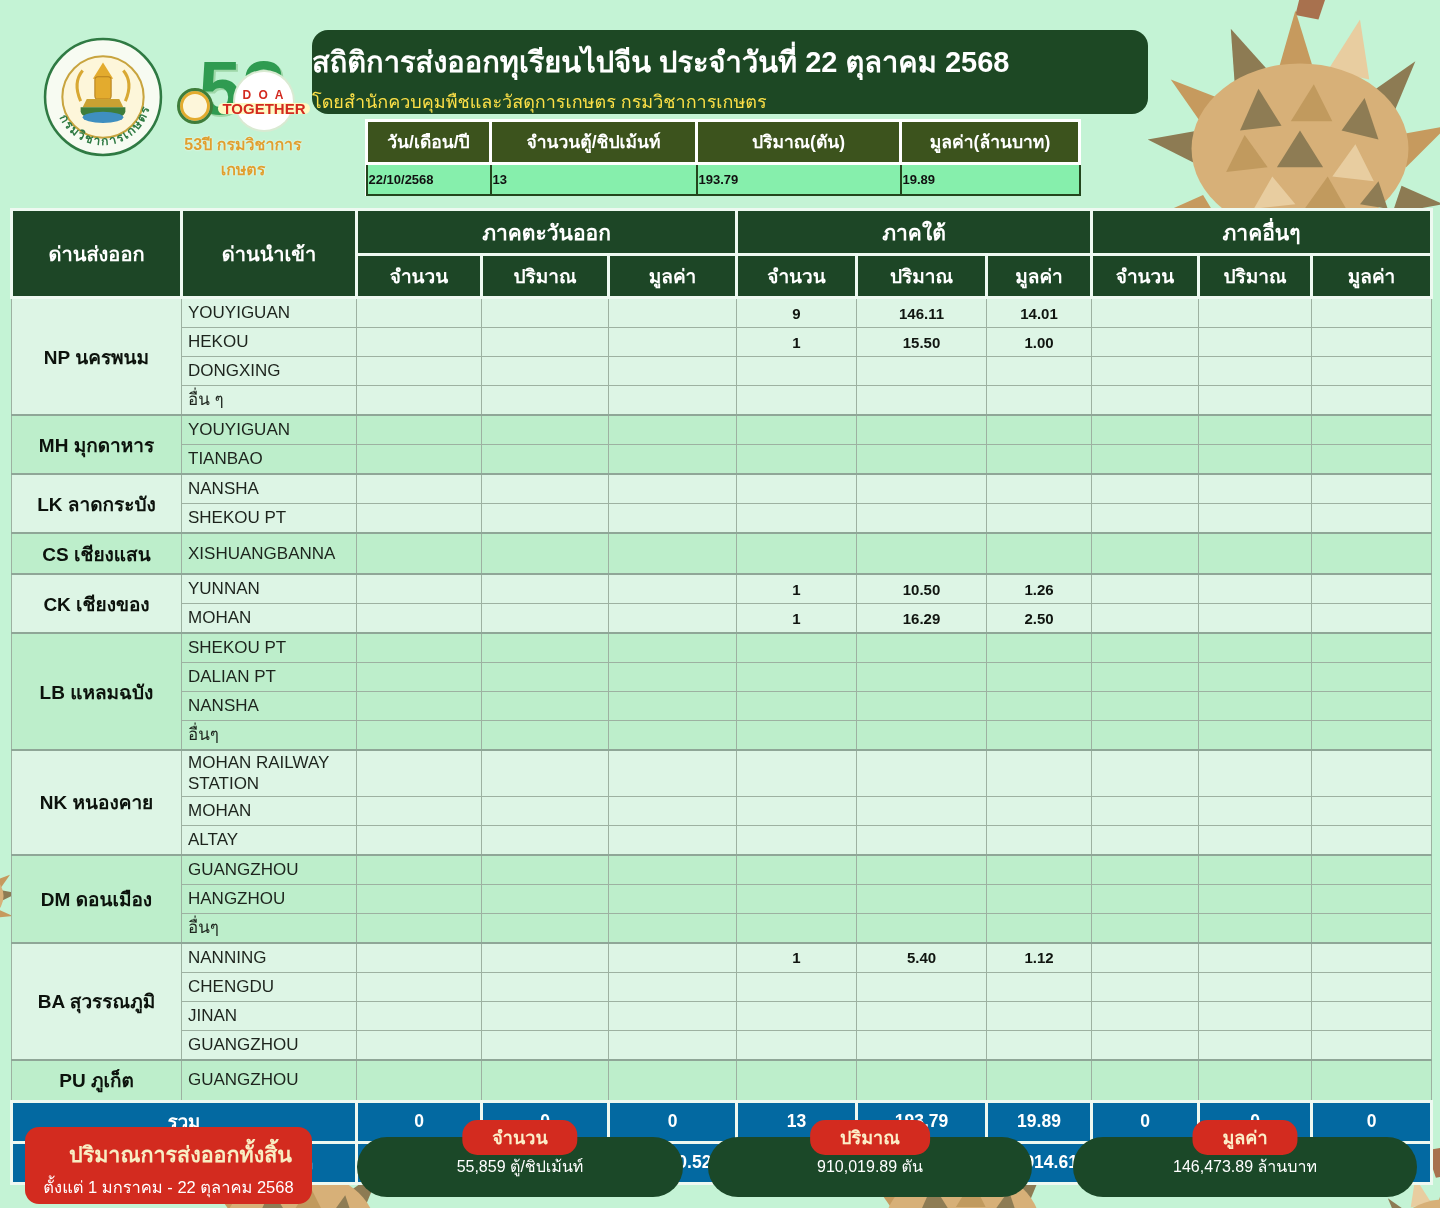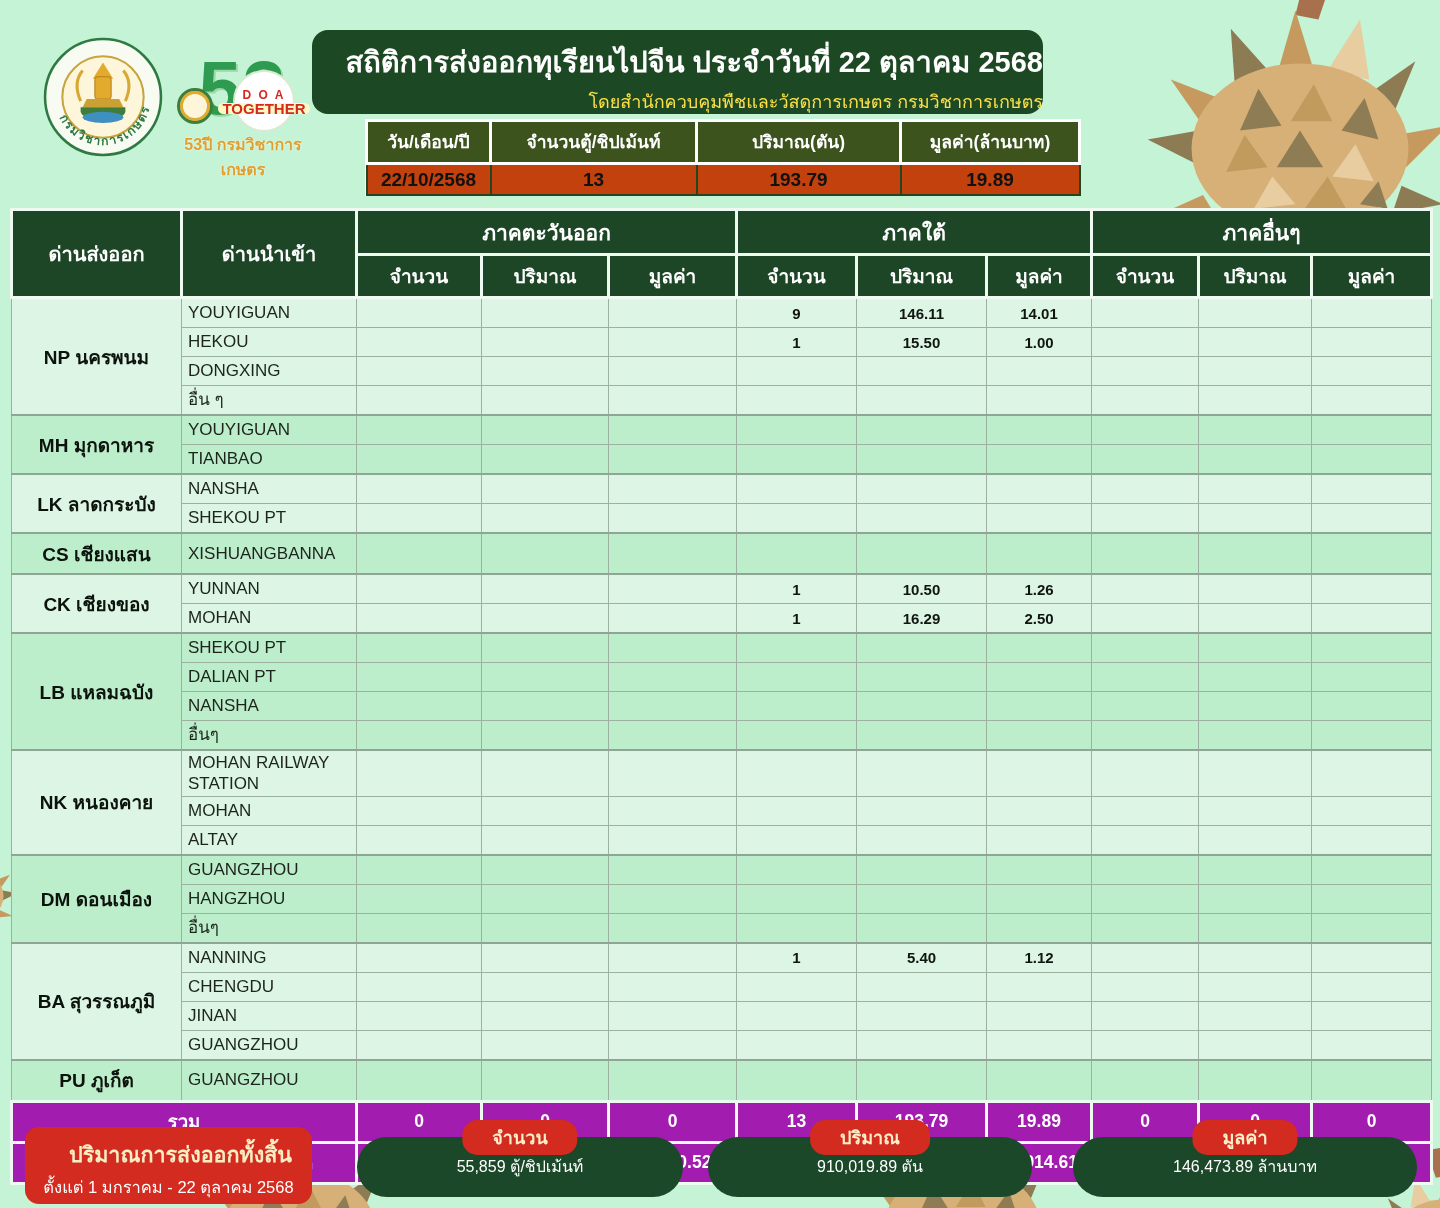--- a/index.html
+++ b/index.html
@@ -14,48 +14,48 @@
              text-shadow:2px 2px 0 #9fd7a8;letter-spacing:2px;}
   .anniv-circle{position:absolute;left:72px;top:26px;width:58px;height:58px;background:#fff;border-radius:50%;
                 box-shadow:0 0 0 2px #d9ead2;display:flex;flex-direction:column;align-items:center;justify-content:center;}
   .anniv-doa{font-size:12px;font-weight:800;color:#d3291f;letter-spacing:2px;line-height:12px;text-align:right;}
   .anniv-together{font-size:15px;font-weight:800;color:#d3291f;background:#fef9c3;border-radius:6px;padding:1px 4px;margin-top:2px;line-height:9px;}
   .anniv-miniseal{position:absolute;left:14px;top:42px;width:30px;height:30px;border-radius:50%;
                 background:#fdf6da;border:3px solid #3f7d3a;box-shadow:inset 0 0 0 3px #e3ab2e;}
   .anniv-caption{margin-top:2px;font-size:16px;font-weight:800;color:#dfa02f;text-shadow:0 0 2px #fff;}
 
   
-  .banner{position:absolute;left:312px;top:30px;width:715px;height:84px;background:#1d4824;border-radius:16px;
-          z-index:2;text-align:right;color:#fff;padding-left:16px;}
+  .banner{position:absolute;left:312px;top:30px;width:836px;height:84px;background:#1d4824;border-radius:16px;
+          z-index:2;text-align:left;color:#fff;}
   .banner-title{margin-top:9px;font-size:29px;font-weight:800;}
   .banner-sub{margin-top:2px;font-size:18px;color:#fde047;}
 
   
   .daily{position:absolute;left:365px;top:119px;z-index:2;border-collapse:collapse;background:#fff;
          border:2px solid #24451d;}
   .daily th{background:#3c531d;color:#fff;font-size:17.5px;font-weight:800;border:3px solid #fff;height:38px;}
-  .daily td{background:#c2410c;color:#111;font-size:19px;font-weight:800;text-align:center;height:27px;
+  .daily td{background:#86efac;color:#111;font-size:13px;font-weight:800;height:27px;
             border-right:2px solid #24451d;border-top:2px solid #24451d;}
   .daily col.c1{width:124px}.daily col.c2{width:206px}.daily col.c3{width:204px}.daily col.c4{width:179px}
 
   
   .mt{position:absolute;left:10px;top:208px;width:1420px;z-index:2;border-collapse:collapse;table-layout:fixed;}
   .mt thead th{background:#1d4626;color:#fff;border:3px solid #eef9f1;}
   .mt thead .group{font-size:21px;font-weight:800;height:40px;}
   .mt thead .sub{font-size:19px;font-weight:800;height:38px;}
   .mt thead .corner{font-size:20px;font-weight:800;}
   .mt tbody th,.mt tbody td{border:1px solid #9db1a1;height:26px;}
   .mt tbody th.port{font-size:19px;font-weight:800;color:#0c120c;}
   .mt tbody td.import{font-size:17px;color:#1d241d;text-align:left;padding:1px 6px;line-height:1.25;}
   .mt tbody td.val{font-size:15px;font-weight:800;color:#101510;text-align:center;}
   .mt tbody tr.light td,.mt tbody tr.light th{background:#ddf5e5;}
   .mt tbody tr.mint td,.mt tbody tr.mint th{background:#bdeecb;}
   .mt tbody tr.tall td,.mt tbody tr.tall th{height:37px;}
   .mt tbody tr.sec-start td,.mt tbody tr.sec-start th{border-top:2px solid #8fa697;}
-  .mt tfoot td{background:#a21caf;color:#fff;border:3px solid #eef9f1;height:36px;text-align:center;font-weight:800;}
+  .mt tfoot td{background:#0369a1;color:#fff;border:3px solid #eef9f1;height:36px;text-align:center;font-weight:800;}
   .mt tfoot .lbl{font-size:18.5px;}
   .mt tfoot .num{font-size:17.5px;}
 
   
   .sumbox{position:absolute;left:25px;top:1127px;width:287px;height:77px;background:#d32b1f;border-radius:14px;
           z-index:2;text-align:center;}
   .sumbox-title{margin-top:10px;font-size:21.5px;font-weight:800;color:#f8edc3;padding-left:24px;}
   .sumbox-sub{margin-top:3px;font-size:16.5px;color:#fff;}
   .pill{position:absolute;top:1137px;height:60px;background:#1b4828;border-radius:30px;z-index:2;color:#fff;text-align:center;}
   .pill .badge{position:absolute;top:-17px;left:50%;transform:translateX(-50%);background:#d32b1f;color:#fcefc9;

